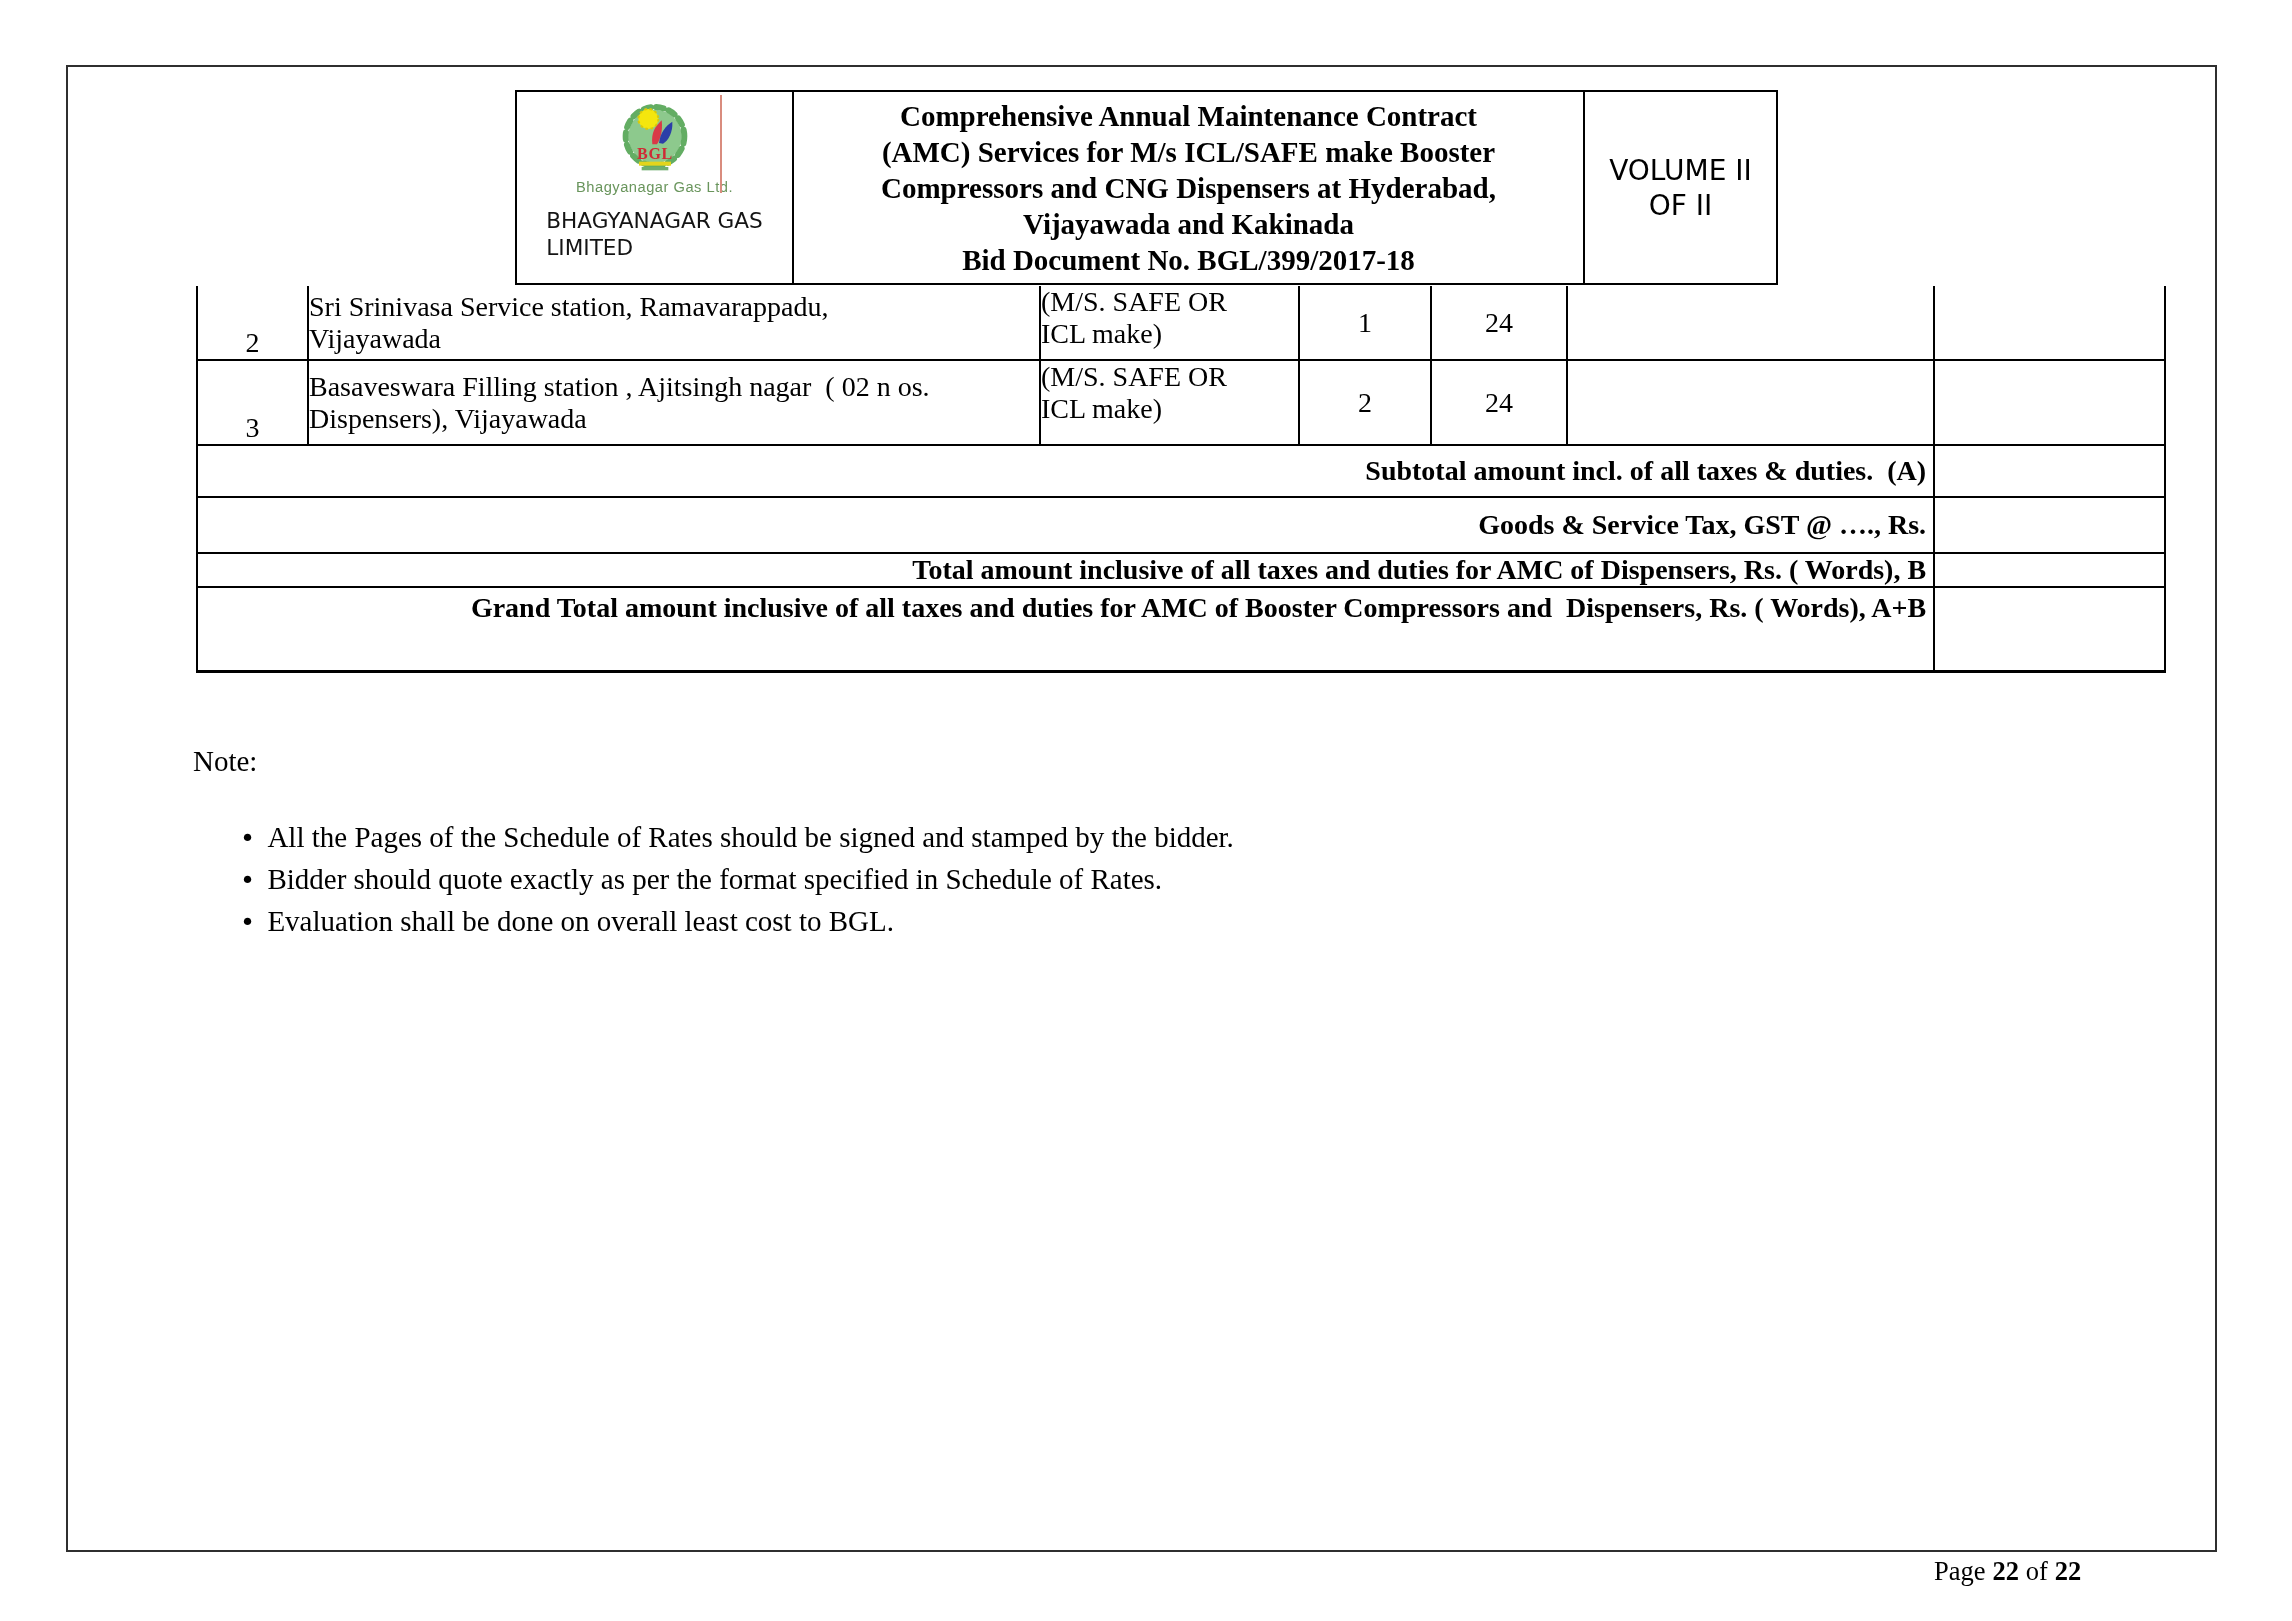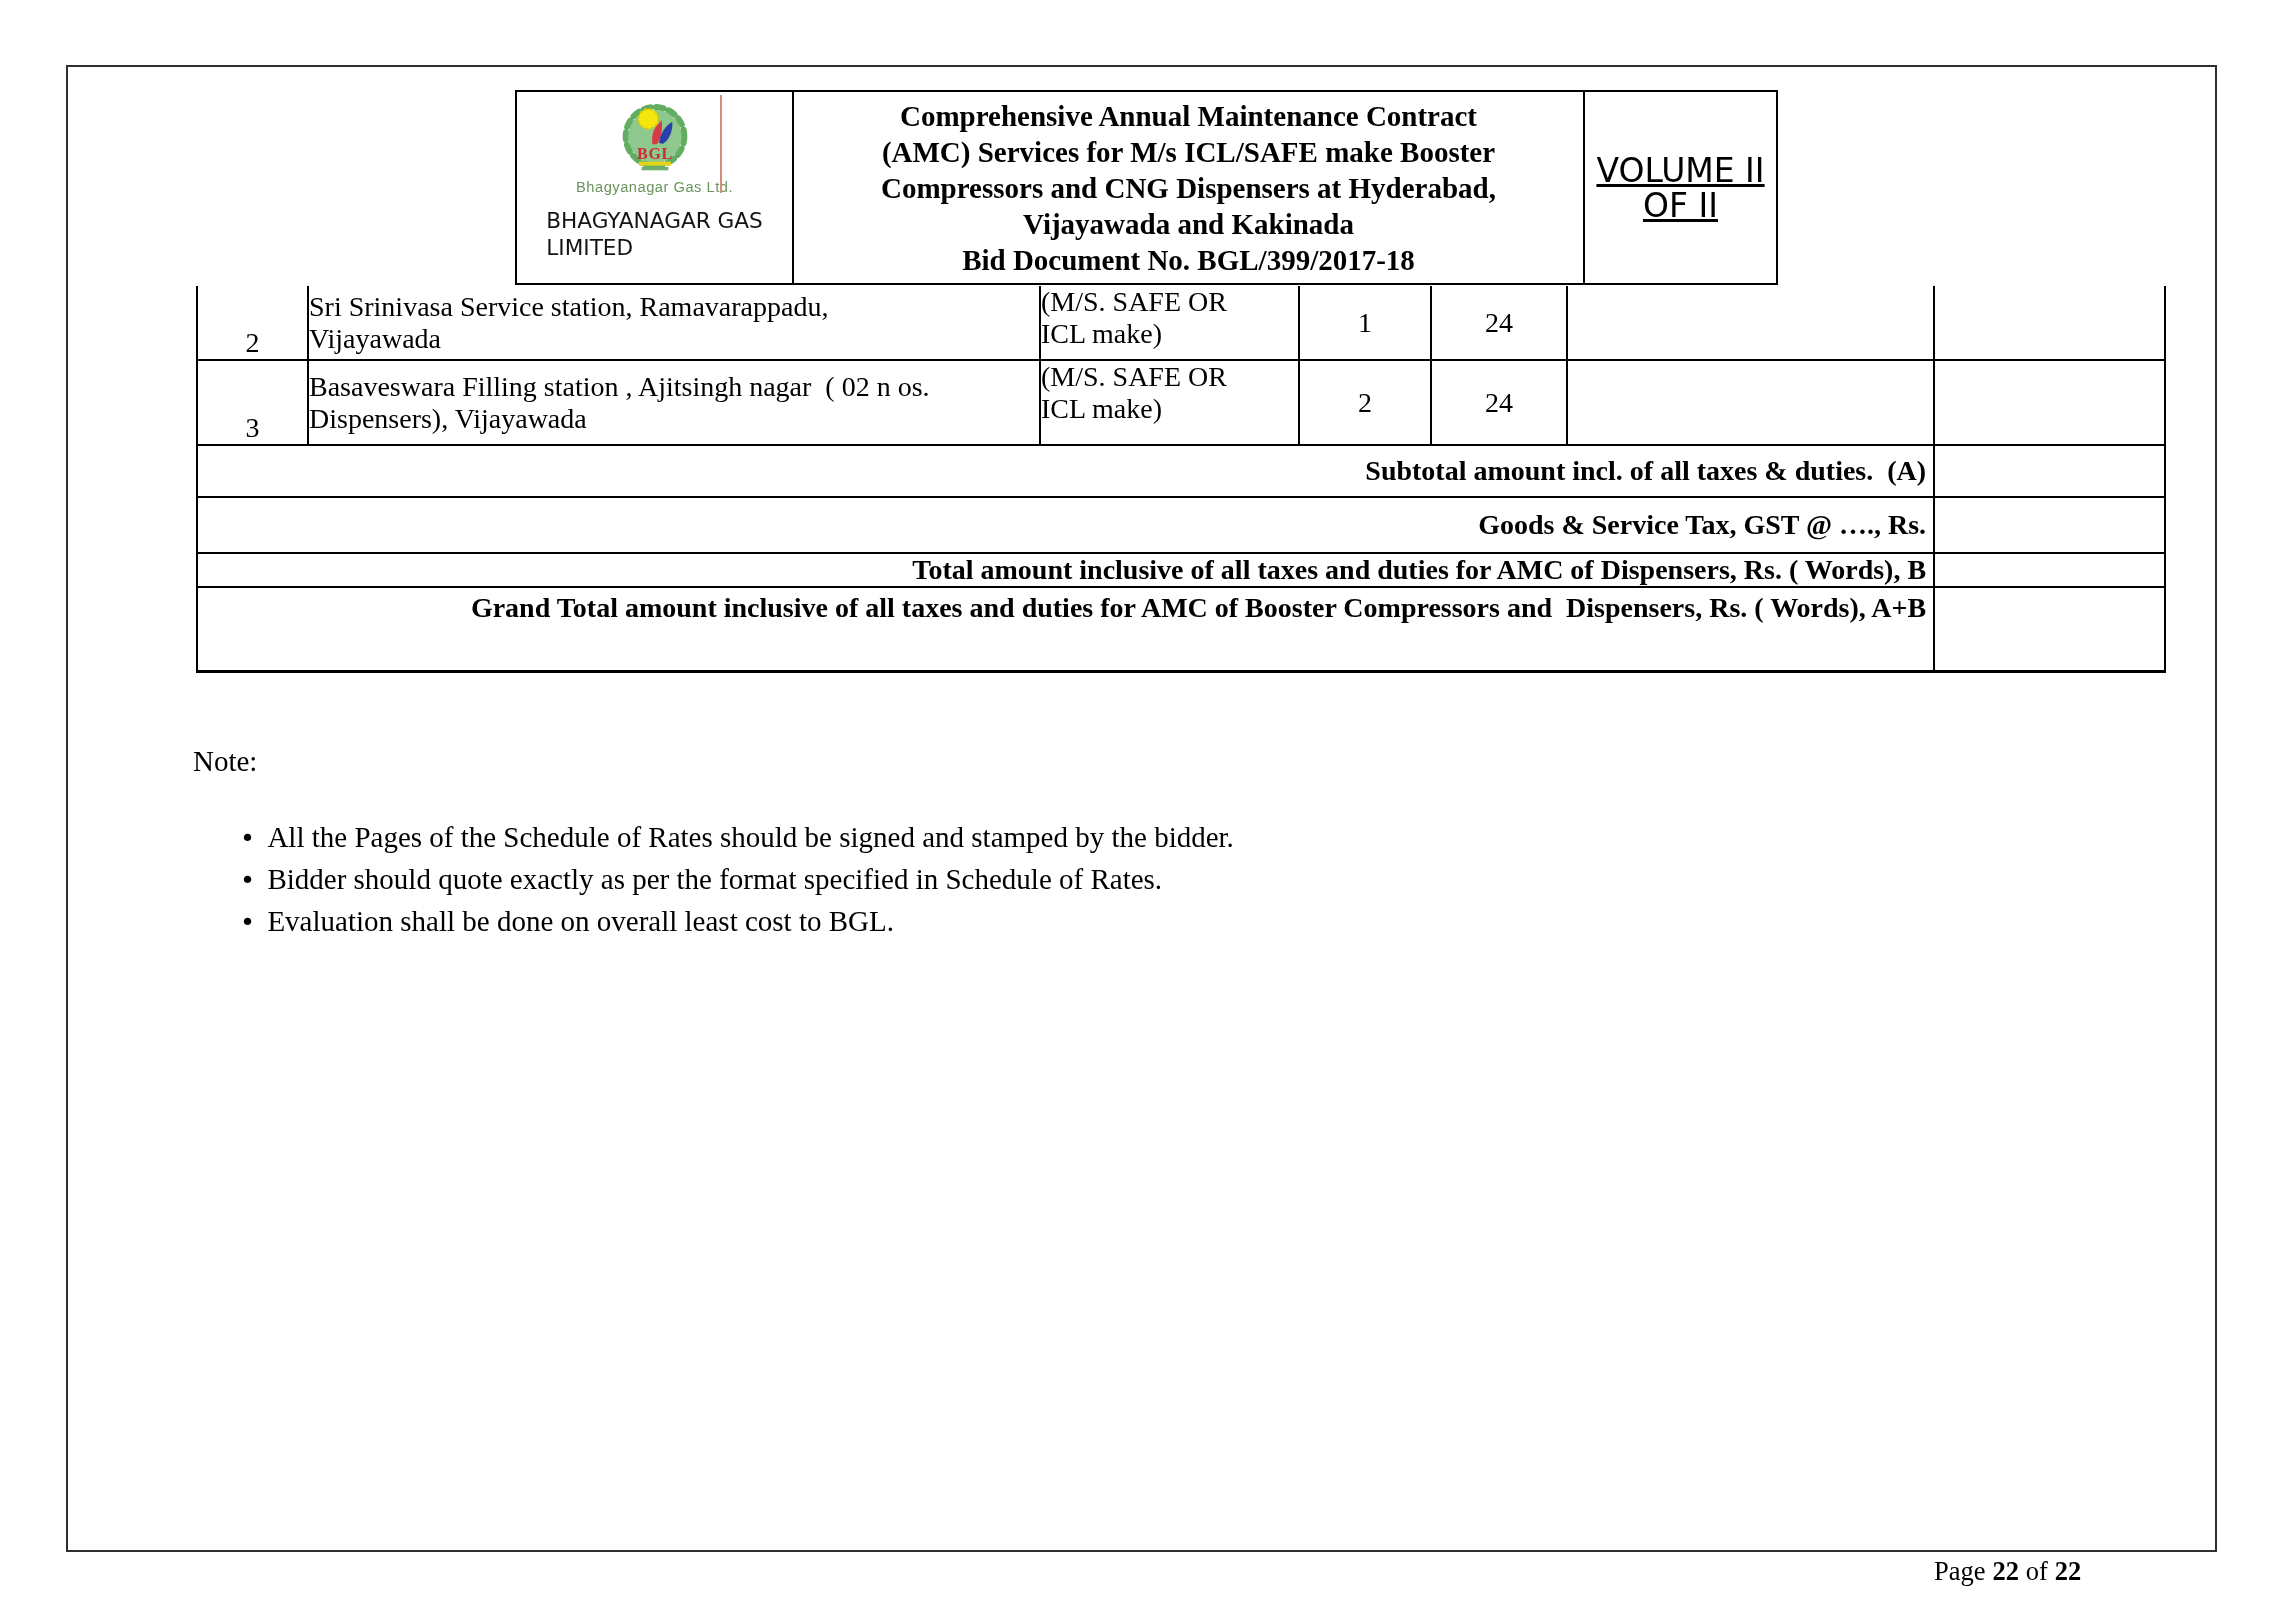--- a/index.html
+++ b/index.html
@@ -16,21 +16,21 @@
   .logo-redline{position:absolute;left:203px;top:2.9px;width:2px;height:98px;background:#d98c7e;}
   .emblem{margin-top:7.8px;}
   .brand-small{margin-top:1px;font-family:"Liberation Sans",sans-serif;font-size:14.7px;
         color:#69955c;letter-spacing:0.5px;}
   .company-name{margin-top:11.8px;font-family:"DejaVu Sans",sans-serif;font-size:21.6px;
         line-height:27.4px;color:#141414;text-align:left;white-space:pre-line;}
   .title-cell{flex:1;text-align:center;font-weight:bold;font-size:29px;line-height:36px;
         padding-top:5.9px;white-space:pre-line;box-sizing:border-box;}
   .volume-cell{width:193px;border-left:2.9px solid #000;box-sizing:border-box;display:flex;
         align-items:center;justify-content:center;text-align:center;
-        font-family:"DejaVu Sans",sans-serif;font-size:33px;line-height:35px;white-space:pre-line;text-decoration:underline;}
+        font-family:"DejaVu Sans",sans-serif;font-size:28px;line-height:35px;white-space:pre-line;}
 
   
   table.main-table{position:absolute;left:196px;top:286px;width:1968px;border-collapse:collapse;
         table-layout:fixed;font-size:28px;line-height:32px;}
   table.main-table td{border:2px solid #000;box-sizing:border-box;overflow:hidden;padding:0;}
   tr.row-first td{border-top:none;}
   td.sno{text-align:center;vertical-align:bottom;padding-bottom:2.9px;}
   td.desc{vertical-align:middle;padding-left:12.7px;white-space:pre;}
   td.make{vertical-align:top;padding:2.9px 0 0 9.8px;white-space:pre;}
   td.qty,td.months{text-align:center;vertical-align:middle;}

